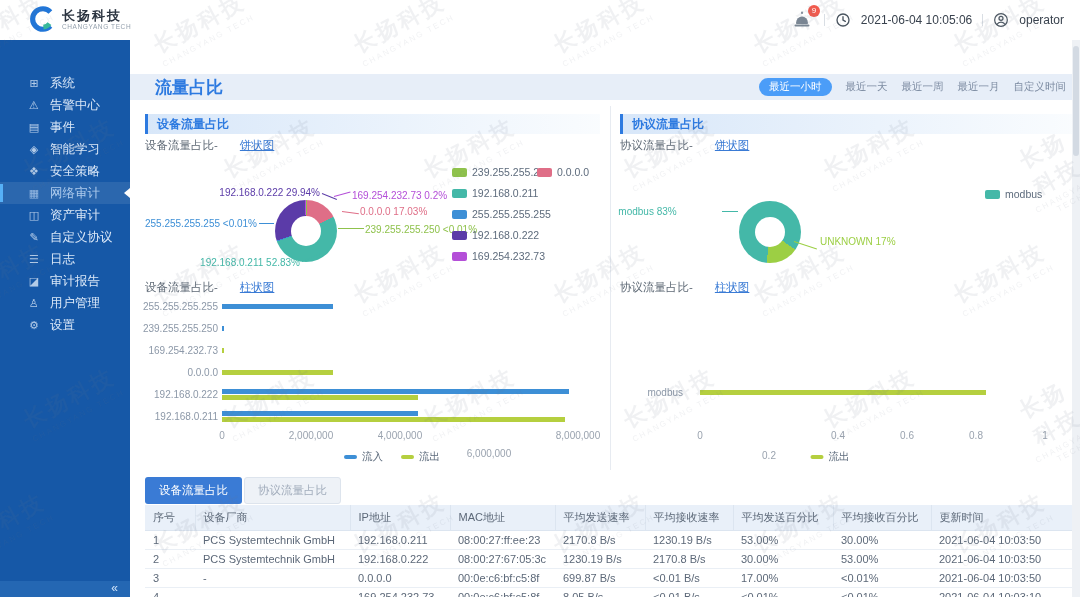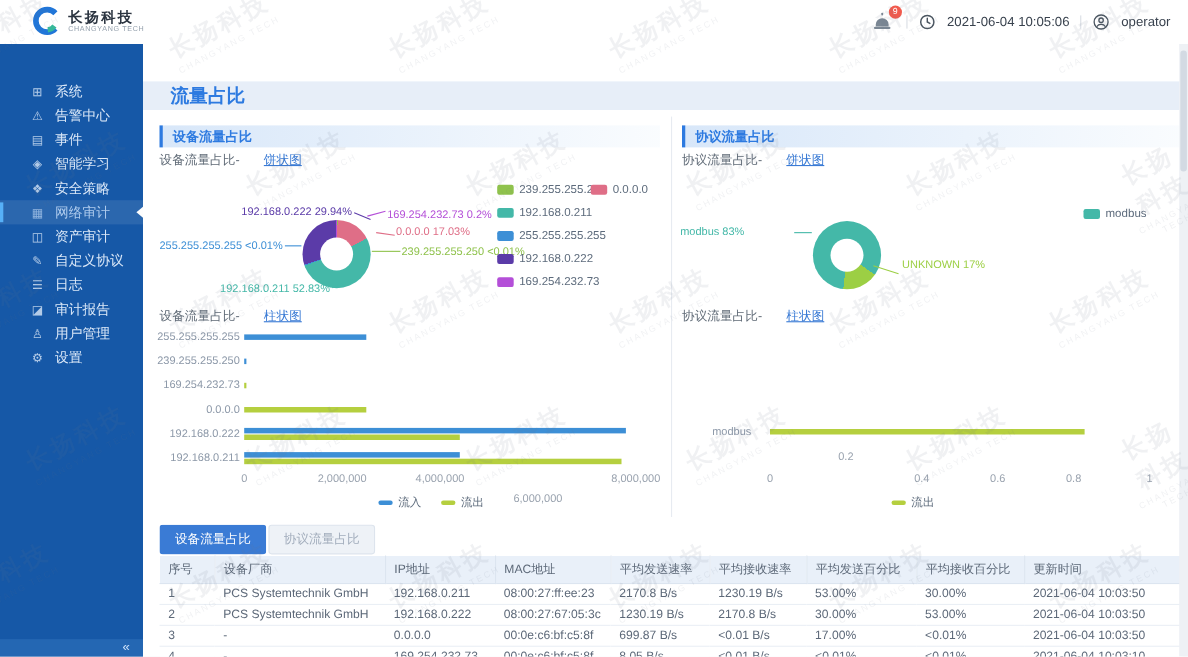--- a/index.html
+++ b/index.html
@@ -184,20 +184,27 @@
           <div class="mlbl">设置</div>
         </div>
       </div>
     <div class="scollapse">«</div>
   </div>
 
   <div class="main">
 
     <div class="tbar">
       <span class="tbar-title">流量占比</span>
+      <span class="filters">
+          <div class="filt active">最近一小时</div>
+          <div class="filt">最近一天</div>
+          <div class="filt">最近一周</div>
+          <div class="filt">最近一月</div>
+          <div class="filt">自定义时间</div>
+        </span>
     </div>
 
     <div class="sec" style="left:15px;top:74px;width:455px;">
       <span>设备流量占比</span>
     </div>
     <div class="sec" style="left:490px;top:74px;width:455px;">
       <span>协议流量占比</span>
     </div>
 
     <div class="cap" style="left:15px;top:98px;">
@@ -367,21 +374,21 @@
           <div class="lt">流入</div>
         </div>
         <div class="blitem">
           <div class="dash" style="background: rgb(181, 207, 63);"></div>
           <div class="lt">流出</div>
         </div>
       </div>
       <div class="cat" style="left: 403px; top: 347px; width: 150px;">modbus</div>
       <div class="bar" style="left: 570px; top: 350px; width: 286.35px; background: rgb(181, 207, 63);"></div>
       <div class="tick" style="left: 530px; top: 390px; width: 80px;">0</div>
-      <div class="tick" style="left: 599px; top: 370px; width: 80px;">0.2</div>
+      <div class="tick" style="left: 599px; top: 410px; width: 80px;">0.2</div>
       <div class="tick" style="left: 668px; top: 390px; width: 80px;">0.4</div>
       <div class="tick" style="left: 737px; top: 390px; width: 80px;">0.6</div>
       <div class="tick" style="left: 806px; top: 390px; width: 80px;">0.8</div>
       <div class="tick" style="left: 875px; top: 390px; width: 80px;">1</div>
       <div class="blgd" style="left: 700px; top: 410px;">
         <div class="blitem">
           <div class="dash" style="background: rgb(181, 207, 63);"></div>
           <div class="lt">流出</div>
         </div>
       </div>

